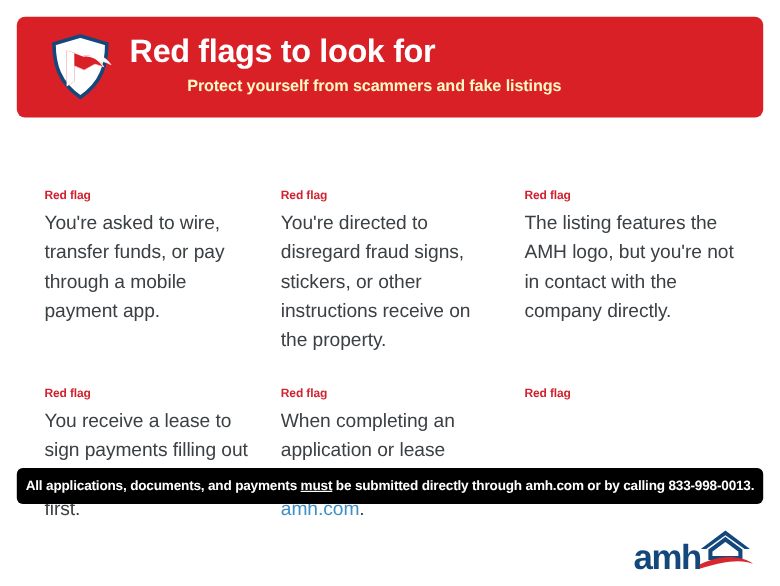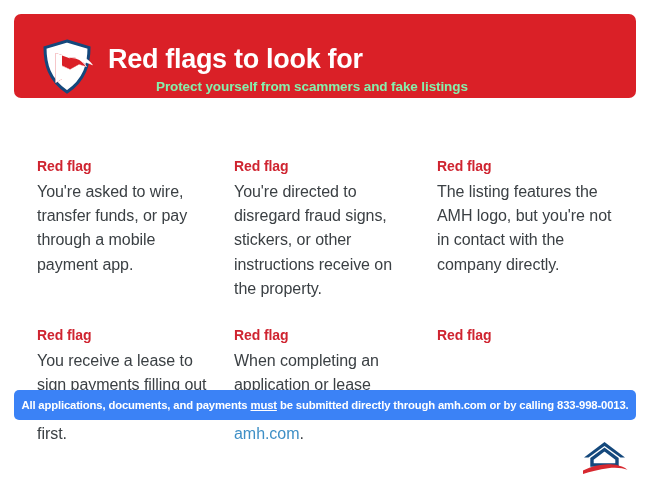--- a/index.html
+++ b/index.html
@@ -27,21 +27,21 @@
   .header-banner {
     position: absolute;
     left: 14px;
     top: 14px;
     width: 622px;
     height: 84px;
     background: #da2027;
     border-radius: 7px;
     box-sizing: border-box;
     display: flex;
-    align-items: flex-end;
+    align-items: center;
     padding-left: 22px;
   }
 
   .shield-wrap {
     width: 62px;
     height: 62px;
     flex: 0 0 62px;
     display: flex;
     align-items: center;
     justify-content: center;
@@ -58,21 +58,21 @@
   .header-title {
     color: #ffffff;
     font-size: 27px;
     font-weight: bold;
     line-height: 1.05;
     letter-spacing: -0.3px;
     white-space: nowrap;
   }
 
   .header-subtitle {
-    color: #86efac;
+    color: #fef9c3;
     font-size: 13.5px;
     font-weight: bold;
     line-height: 1.25;
     margin-top: 6px;
     letter-spacing: -0.1px;
     white-space: nowrap;
     padding-left: 48px;
   }
 
   
@@ -87,21 +87,21 @@
     row-gap: 26px;
   }
 
   .flag-card {
     width: 178px;
   }
   .flag-card.col3 { width: 184px; }
 
   .flag-heading {
     color: #cf2430;
-    font-size: 14px;
+    font-size: 10px;
     font-weight: bold;
     line-height: 1.2;
     margin: 0 0 5px 0;
     letter-spacing: -0.1px;
   }
 
   .flag-body {
     color: #3b4044;
     font-size: 16px;
     line-height: 1.52;
@@ -114,21 +114,21 @@
     text-decoration: none;
   }
 
   
   .footer-bar {
     position: absolute;
     left: 14px;
     top: 390px;
     width: 622px;
     height: 30px;
-    background: #3b82f6;
+    background: #000000;
     border-radius: 5px;
     display: flex;
     align-items: center;
     justify-content: center;
     box-sizing: border-box;
   }
 
   .footer-text {
     color: #ffffff;
     font-size: 11.3px;
@@ -221,20 +221,21 @@
       <p class="flag-heading">Red flag</p>
     </div>
 
   </div>
 
   <div class="footer-bar">
     <div class="footer-text"><span>All applications, documents, and payments </span><u>must</u><span> be submitted directly through amh.com or by calling 833-998-0013.</span></div>
   </div>
 
   <div class="logo-wrap">
+    <span class="logo-word">amh</span>
     <span class="logo-mark">
       <svg width="46" height="34" viewBox="0 0 46 34" xmlns="http://www.w3.org/2000/svg">
 
         <path d="M22.5 2 L43 17.5 L38.5 17.5 L22.5 6 L6.5 17.5 L2 17.5 Z" fill="#14487c"></path>
         <path d="M22.5 9.5 L35 18.8 L35 25 L10 25 L10 18.8 Z" fill="none" stroke="#14487c" stroke-width="3.4"></path>
 
         <path d="M1 30.5 C11 25.5 22 23.5 31 24.5 C38 25.3 43 27.5 45.5 29.8 C41 28 34 27.2 26 28.2 C17.5 29.3 8 31.8 1 34 Z" fill="#d7282f"></path>
       </svg>
     </span>
   </div>

